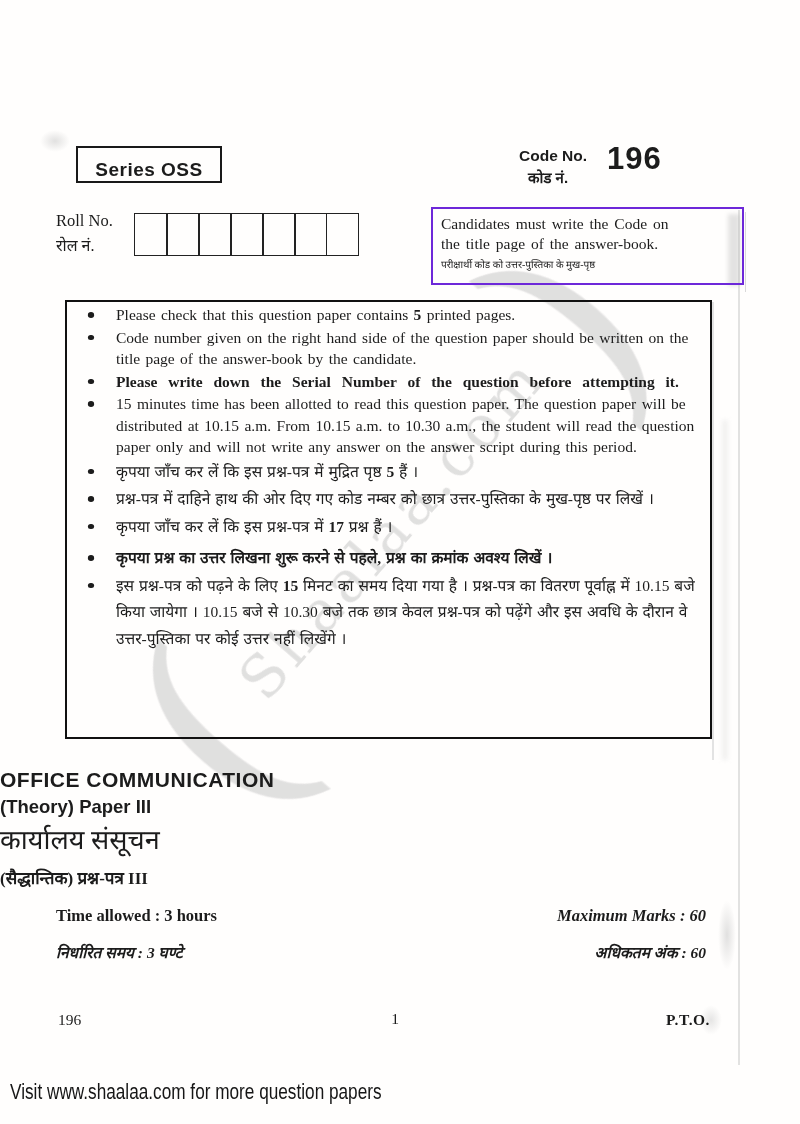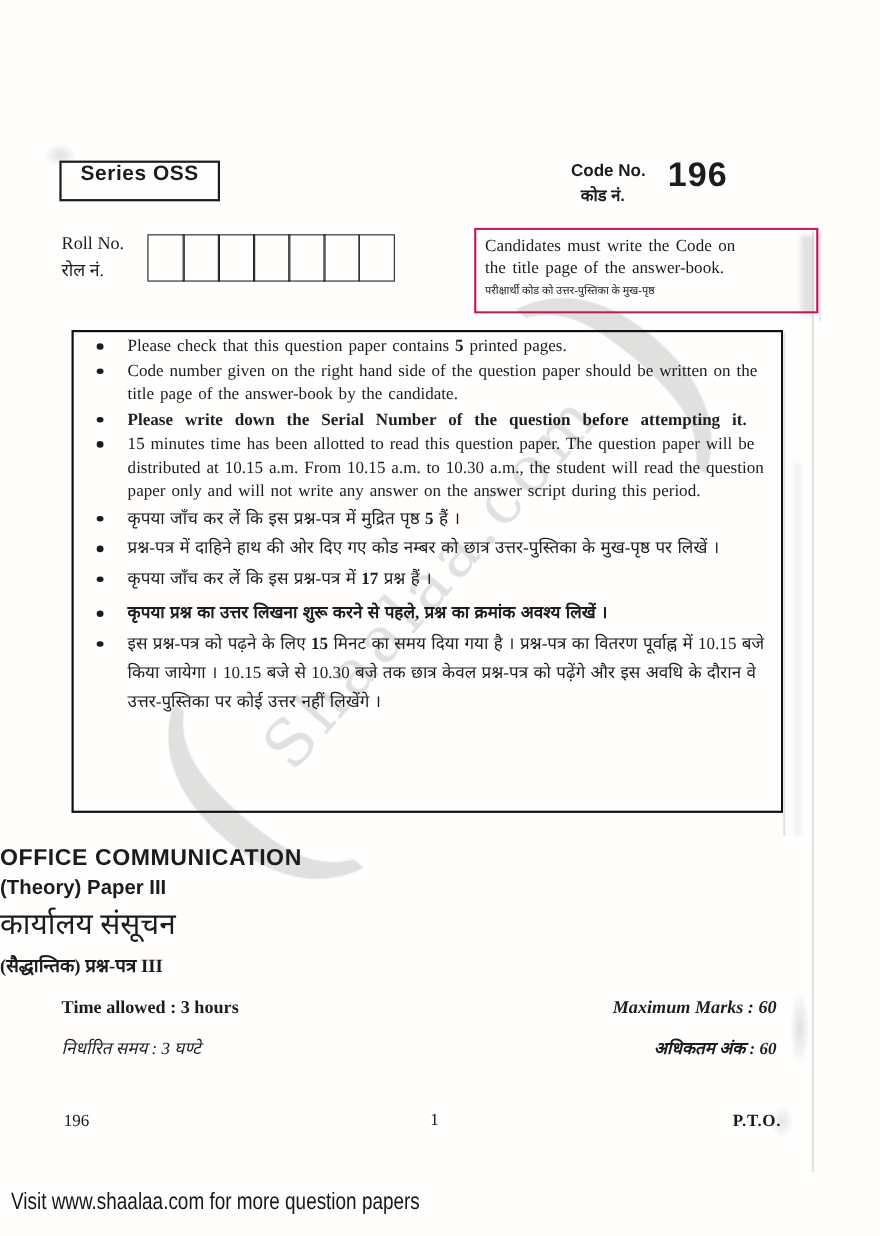--- a/index.html
+++ b/index.html
@@ -6,33 +6,33 @@
   .page{position:relative;width:800px;height:1124px;background:#fffefd;overflow:hidden;
         font-family:"Liberation Serif","DejaVu Serif",serif;color:#1c1c1c;}
   
   .watermark{position:absolute;left:392px;top:528px;transform:translate(-50%,-50%) rotate(-49deg);
              display:flex;align-items:center;color:#c7c7c7;opacity:.55;z-index:1;white-space:nowrap;
              font-family:"DejaVu Serif",serif;}
   .wm-paren{font-size:250px;font-weight:400;line-height:0;transform:scaleX(1.05);}
   .wm-text{font-size:58px;letter-spacing:5px;padding:0 6px;font-weight:500;}
   .content{position:relative;z-index:2;}
   
-  .series-box{position:absolute;left:54px;top:146px;width:142px;height:33px;border:2px solid #191919;
-              display:flex;align-items:flex-start;justify-content:center;
+  .series-box{position:absolute;left:76px;top:146px;width:142px;height:33px;border:2px solid #191919;
+              display:flex;align-items:flex-end;justify-content:center;
               font-family:"Liberation Sans",sans-serif;font-weight:bold;font-size:19px;letter-spacing:.5px;}
   .code-block{position:absolute;left:519px;top:147px;font-family:"Liberation Sans",sans-serif;}
   .code-label-en{font-weight:bold;font-size:15.5px;}
   .code-label-hi{font-weight:bold;font-size:15px;margin-left:9px;margin-top:2px;}
   .code-number{position:absolute;left:88px;top:-6px;font-weight:bold;font-size:31px;letter-spacing:1px;}
   .roll-block{position:absolute;left:56px;top:211px;}
   .roll-label-en{font-size:16.5px;}
   .roll-label-hi{font-size:16px;margin-top:3px;}
   .roll-boxes{position:absolute;left:80px;top:2px;display:flex;}
   .roll-box{width:31.5px;height:41px;border:1.6px solid #222;margin-left:-1.6px;background:transparent;}
-  .notice-box{position:absolute;left:431px;top:207px;width:294px;border:2px solid #be185d;
+  .notice-box{position:absolute;left:431px;top:207px;width:294px;border:2px solid #6d28d9;
               padding:5px 7px 6px 8px;background:transparent;}
   .notice-en{font-size:15.5px;line-height:20px;word-spacing:2px;}
   .notice-hi{font-size:10px;line-height:22.5px;font-weight:normal;}
   
   .instructions-box{position:absolute;left:65px;top:300px;width:618px;height:421px;border:2.5px solid #111;
                     padding:2px 6px 12px 19px;}
   .ins-item{display:flex;margin-bottom:1px;}
   .ins-bullet{flex:0 0 10px;width:10px;height:5.5px;margin-top:8px;margin-right:20px;border-radius:50%;
               background:#1c1c1c;align-self:flex-start;transform:scaleX(.62);}
   .ins-text{flex:1;font-size:15.5px;line-height:21.5px;word-spacing:1.5px;}
@@ -43,21 +43,21 @@
   .ins-text b{font-weight:bold;}
   .t-en1{position:absolute;left:0;top:768px;width:100%;font-family:"Liberation Sans",sans-serif;
          font-weight:bold;font-size:21px;letter-spacing:.5px;}
   .t-en2{position:absolute;left:0;top:796px;width:100%;font-family:"Liberation Sans",sans-serif;
          font-weight:bold;font-size:18.5px;}
   .t-hi1{position:absolute;left:0;top:820px;width:100%;font-weight:normal;font-size:27px;}
   .t-hi2{position:absolute;left:0;top:866px;width:100%;font-weight:bold;font-size:17px;}
   
   .meta-en-left{position:absolute;left:56px;top:906px;font-weight:600;font-size:16.5px;}
   .meta-en-right{position:absolute;right:94px;top:906px;font-style:italic;font-weight:600;font-size:16.5px;}
-  .meta-hi-left{position:absolute;left:56px;top:941px;font-weight:400;font-style:italic;font-size:15.5px;}
+  .meta-hi-left{position:absolute;left:56px;top:941px;font-weight:700;font-style:italic;font-size:15.5px;}
   .meta-hi-right{position:absolute;right:94px;top:941px;font-weight:600;font-style:italic;font-size:15.5px;}
   
   .pg-code{position:absolute;left:58px;top:1011px;font-size:15.5px;}
   .pg-num{position:absolute;left:0;top:1010px;width:790px;text-align:center;font-size:15.5px;}
   .pg-pto{position:absolute;right:90px;top:1011px;font-size:15.5px;font-weight:bold;letter-spacing:.5px;}
   .site-footer{position:absolute;left:10px;top:1080px;font-family:"Liberation Sans",sans-serif;
                font-size:21.5px;color:#161616;transform:scaleX(.8);transform-origin:left center;white-space:nowrap;}
   
   .art{position:absolute;pointer-events:none;}
   .v1{left:738px;top:210px;width:2px;height:855px;background:#d2d2d2;opacity:.65;}

